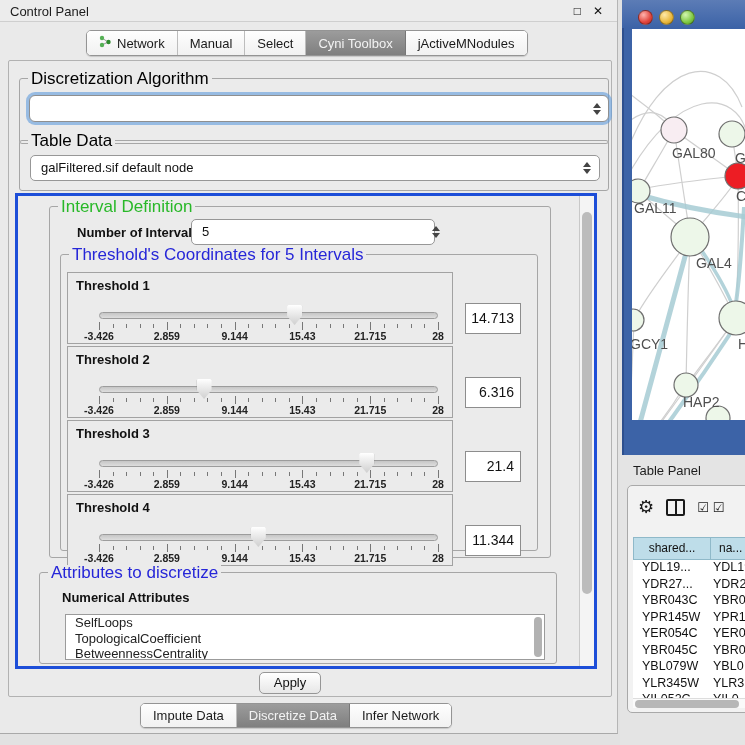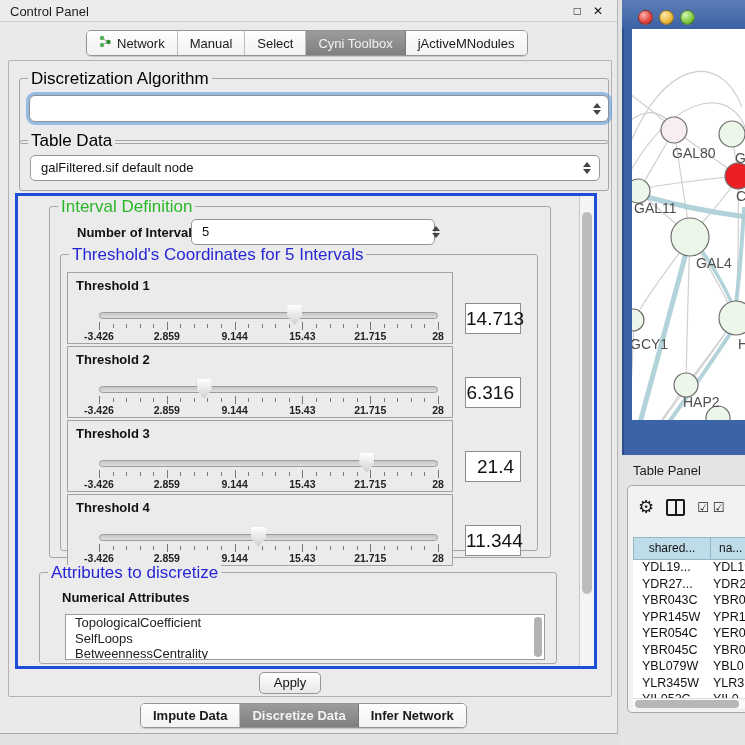--- a/index.html
+++ b/index.html
@@ -17,21 +17,21 @@
   #close-icon{right:14px;}
 
   
   .seg{display:flex;border:1px solid #949494;border-radius:5px;overflow:hidden;
     background:#fdfdfd;box-shadow:0 1px 1px rgba(0,0,0,.15);}
   .seg .tab{padding:4px 12px;font-size:13px;color:#1a1a1a;border-right:1px solid #bdbdbd;
     display:flex;align-items:center;gap:5px;background:linear-gradient(#fefefe,#f1f1f1);white-space:nowrap;}
   .seg .tab:last-child{border-right:none;}
   .seg .tab.selected{background:linear-gradient(#9c9c9c,#7f7f7f);color:#f3f3f3;border-right-color:#777;}
   #main-tabs{left:86px;top:30px;}
-  #bottom-tabs{left:140px;top:703px;font-weight:bold;}
+  #bottom-tabs{left:140px;top:703px;}
 
   #cp-content{left:8px;top:60px;width:604px;height:637px;background:#ebebeb;
     border:1px solid #b2b2b2;border-radius:2px;}
 
   .group{position:absolute;border:1px solid #a6a6a6;border-radius:3px;}
   .gtitle{position:absolute;top:-8px;left:8px;background:#ebebeb;padding:0 3px;font-size:17px;line-height:15px;}
 
   
   #algo-group{left:10px;top:17px;width:590px;height:66px;}
   #algo-combo{left:20px;top:34px;width:580px;height:27px;background:#fff;border:1px solid #8f8f8f;
@@ -72,21 +72,21 @@
   .thr-thumb{position:absolute;top:32px;width:15px;height:20px;background:linear-gradient(#ffffff,#cfcfcf);
     clip-path:polygon(0 8%,8% 0,92% 0,100% 8%,100% 55%,50% 100%,0 55%);filter:drop-shadow(0 0 1px #777);}
   .thr-ticks{position:absolute;left:31px;top:49px;width:339px;height:9px;}
   .thr-ticks i{position:absolute;top:2px;width:1px;background:#777;}
   .thr-ticks i.minor{height:4px;}
   .thr-ticks i.major{top:0;height:8px;}
   .thr-ticklabels{position:absolute;left:31px;top:57px;width:339px;height:12px;}
   .thr-ticklabels span{position:absolute;width:50px;margin-left:-25px;text-align:center;
     font-size:10.5px;font-weight:600;color:#222;}
   .thr-value{position:absolute;left:397px;top:30px;width:56px;height:31px;background:#fff;
-    border:1px solid #8d8d8d;font-size:19px;color:#111;text-align:right;line-height:29px;padding-right:6px;}
+    border:1px solid #8d8d8d;font-size:14px;color:#111;text-align:right;line-height:29px;padding-right:6px;}
 
   #attr-group{left:21px;top:376px;width:518px;height:92px;}
   #attr-group>.gtitle{color:#2626d8;}
   #attr-subtitle{left:22px;top:17px;font-size:13px;font-weight:bold;color:#111;}
   #attr-list{left:25px;top:41px;width:480px;height:46px;background:#fff;border:1px solid #9b9b9b;overflow:hidden;}
   .attr-item{font-size:13px;color:#222;line-height:15.5px;padding-left:9px;white-space:nowrap;}
   #attr-scroll{position:absolute;right:1px;top:1px;width:10px;height:42px;background:#fff;}
   #attr-scroll .thumbv{position:absolute;left:1px;top:1px;width:8px;height:40px;background:#b2b2b2;border-radius:4px;}
 
   #apply-btn{left:250px;top:611px;width:62px;height:22px;background:linear-gradient(#ffffff,#e7e7e7);
@@ -366,22 +366,22 @@
               </div>
             </div>
         </div>
       </div>
 
       <div id="attr-group" class="group">
         <span class="gtitle">Attributes to discretize</span>
         <span id="attr-subtitle" class="abs">Numerical Attributes</span>
         <div id="attr-list" class="abs">
           <div id="attr-items">
+              <div class="attr-item">SelfLoops</div>
               <div class="attr-item">TopologicalCoefficient</div>
-              <div class="attr-item">SelfLoops</div>
               <div class="attr-item">BetweennessCentrality</div>
             </div>
           <div id="attr-scroll">
               <div class="thumbv"></div>
             </div>
         </div>
       </div>
 
       <div id="vscroll" class="abs">
           <div class="thumbv"></div>

